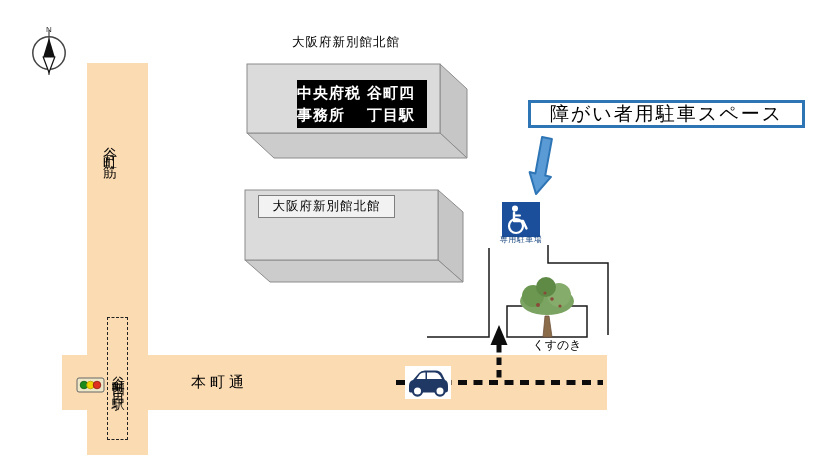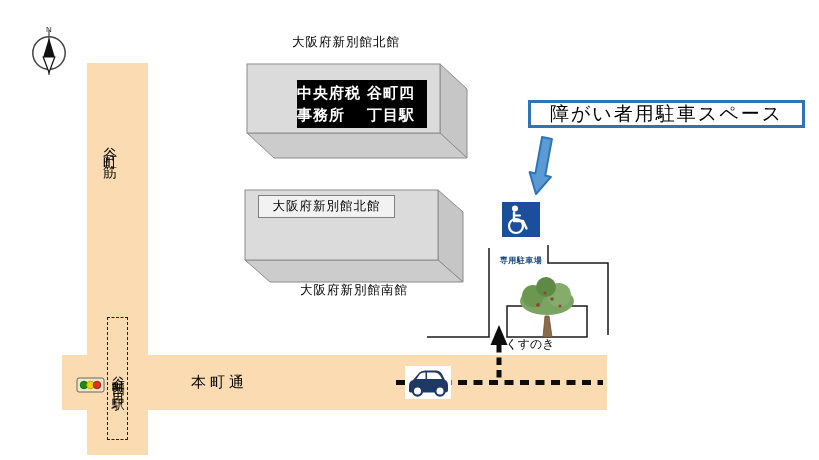--- a/index.html
+++ b/index.html
@@ -29,22 +29,22 @@
     box-sizing:border-box;z-index:4;
   }
   .v-text{writing-mode:vertical-rl;text-orientation:upright;}
   .tanimachi-label{left:102px;top:136px;font-size:14px;letter-spacing:9px;}
   .honmachi-label{left:191px;top:374px;font-size:15px;letter-spacing:4px;}
   .station-box{
     left:107px;top:317px;width:21px;height:123px;border:1.5px dashed #222;
     display:flex;align-items:center;justify-content:center;box-sizing:border-box;
     font-size:13px;letter-spacing:4.5px;
   }
-  .sign-caption{left:493px;top:236px;width:56px;font-size:8px;font-weight:bold;color:#17457F;letter-spacing:0.5px;margin-top:21px;}
-  .tree-label{left:500px;top:339px;width:60px;font-size:12px;font-family:Liberation Mono, monospace;}
+  .sign-caption{left:493px;top:236px;width:56px;font-size:8px;font-weight:normal;color:#17457F;letter-spacing:0.5px;}
+  .tree-label{left:527px;top:339px;width:60px;font-size:12px;}
   .north-label{left:253px;top:36px;width:186px;}
   .south-label{left:259px;top:284px;width:190px;}
 </style>
 </head>
 <body>
 
 <div class="canvas">
 
   <div class="road road-v"></div>
   <div class="road road-h"></div>
@@ -127,21 +127,20 @@
 
   <div class="txt bldg-label center north-label">大阪府新別館北館</div>
 
   <div class="txt office-box">
     <div>中央府税事務所</div>
     <div>谷町四丁目駅</div>
   </div>
 
   <div class="txt passport-box">大阪府新別館北館</div>
 
-  <div class="txt bldg-label center south-label">大阪府新別館南館</div>
 
   <div class="txt callout-box">障がい者用駐車スペース</div>
 
   <div class="txt center sign-caption">専用駐車場</div>
 
   <div class="txt center tree-label">くすのき</div>
 
   <div class="txt v-text tanimachi-label">谷町筋</div>
 
   <div class="txt honmachi-label">本町通</div>

